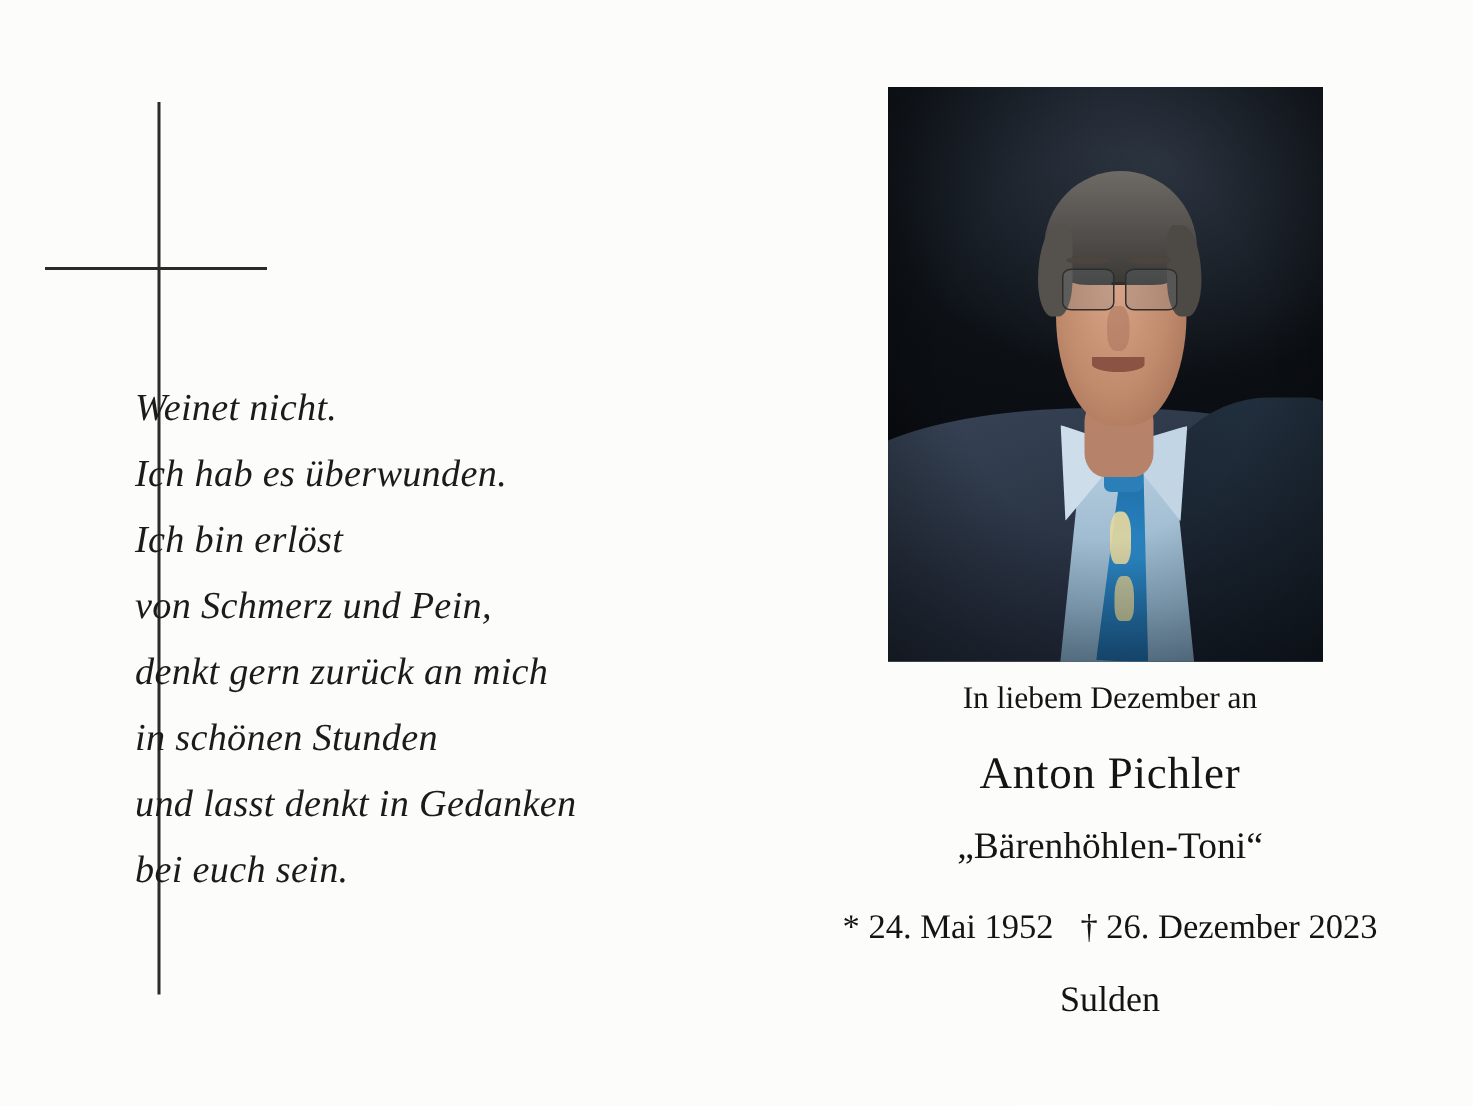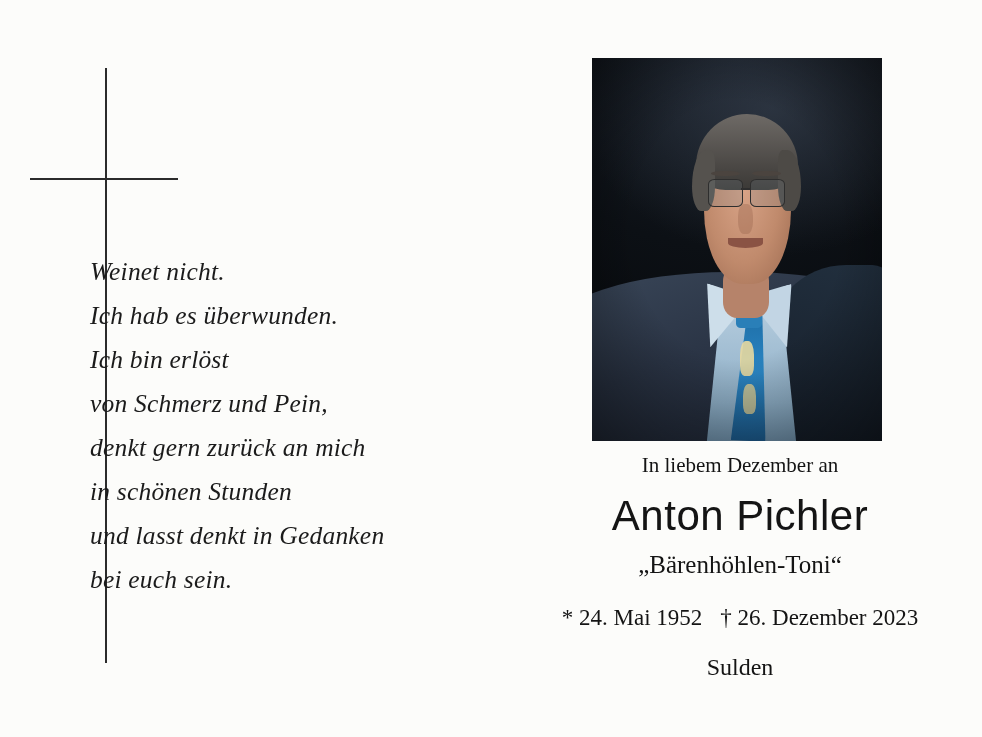--- a/index.html
+++ b/index.html
@@ -293,24 +293,24 @@
     text-align: center;
     color: #141414;
   }
   .memorial .intro {
     font-size: 21px;
     line-height: 30px;
     margin-bottom: 10px;
     font-family: "Liberation Serif", serif;
   }
   .memorial .name {
-    font-size: 42px;
+    font-size: 30px;
     line-height: 52px;
     letter-spacing: 0.5px;
-    font-family: Liberation Sans, sans-serif;
+    font-family: Liberation Serif, serif;
     margin-bottom: 6px;
   }
   .memorial .nickname {
     font-size: 25px;
     line-height: 34px;
     font-family: "Liberation Serif", serif;
     margin-bottom: 20px;
   }
   .memorial .dates {
     font-size: 23px;

